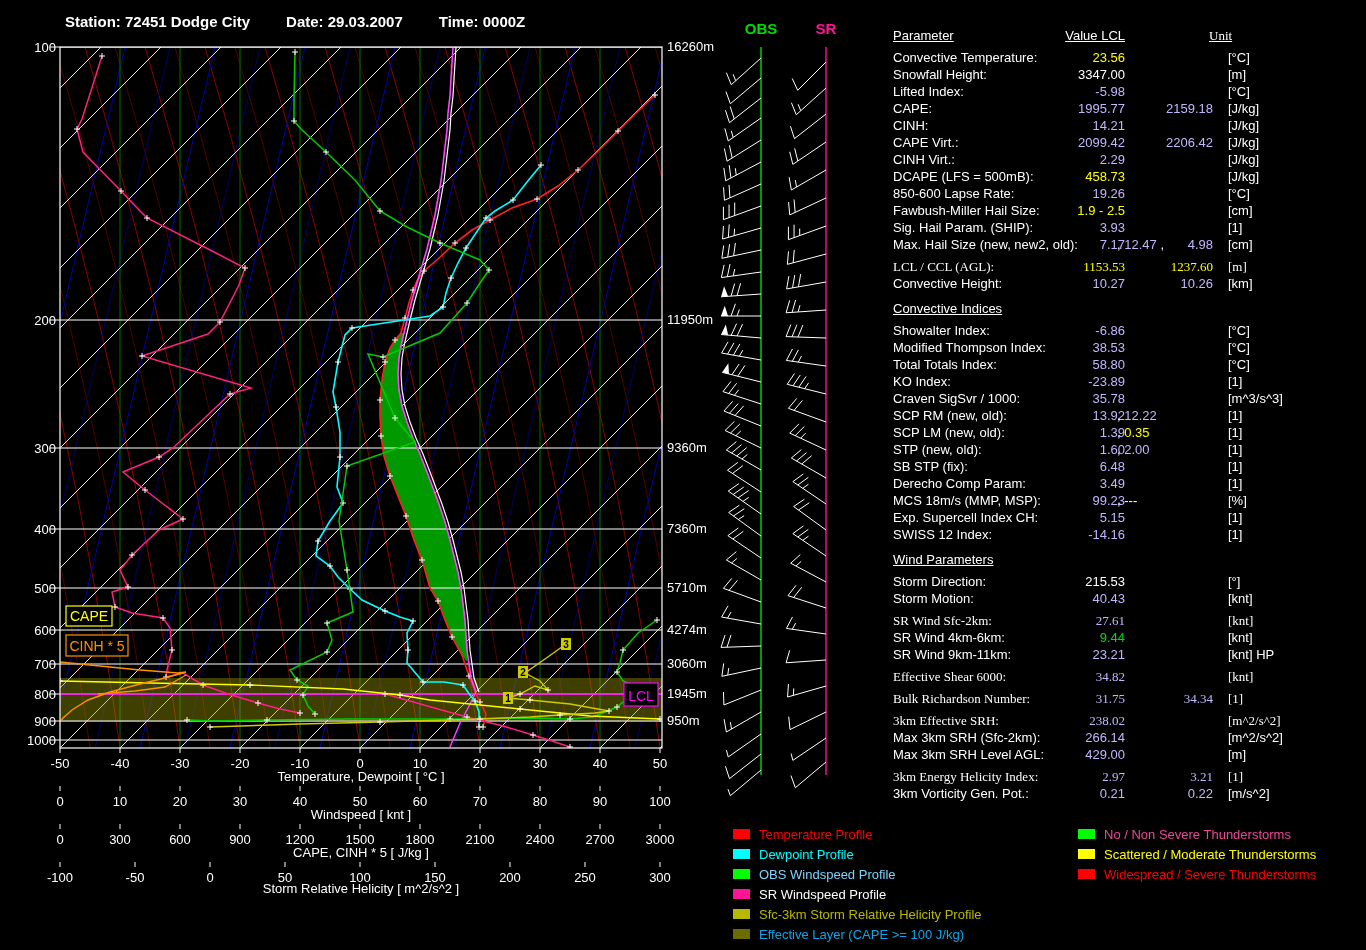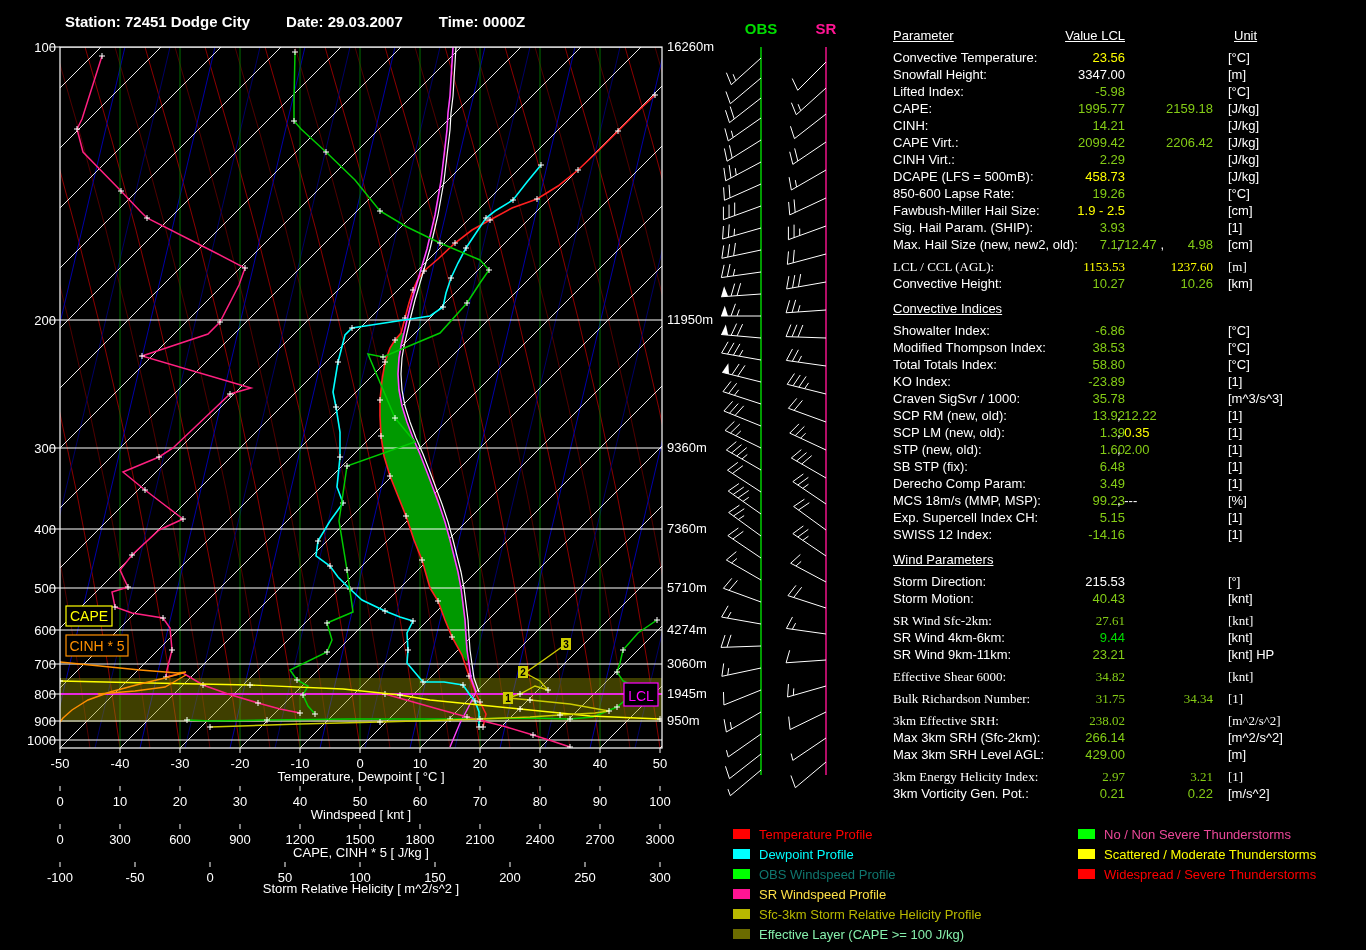--- a/index.html
+++ b/index.html
@@ -8,30 +8,30 @@
   #title-bar{position:absolute;left:65px;top:13px;color:#fff;font-size:15px;font-weight:bold;white-space:nowrap;}
   #title-bar span{margin-right:36px;}
   #skewt-svg{position:absolute;left:0;top:0;}
   
   #param-table{position:absolute;left:893px;top:27px;width:470px;color:#fff;font-size:13px;line-height:17px;}
   .tbl-head{position:relative;height:20px;margin-bottom:2px;}
   .tbl-head span{text-decoration:underline;}
   .h-param{position:absolute;left:0;text-align:center;}
   .h-lcl{position:absolute;left:0;width:232px;text-align:right;}
   .h-ccl{position:absolute;left:0;width:320px;text-align:right;}
-  .h-unit{position:absolute;left:341px;}
+  .h-unit{position:absolute;left:316px;font-family:Liberation Serif, serif;}
   .sec-header{margin-top:8px;height:22px;text-decoration:underline;white-space:nowrap;}
   .p-row{position:relative;height:17px;white-space:nowrap;}
   .p-row.gap{margin-top:5px;font-family:Liberation Serif, serif;}
   .p-lbl{position:absolute;left:0;}
   .p-v1{position:absolute;left:0;width:232px;text-align:right;}
   .p-after{position:absolute;left:224px;}
   .p-v2{position:absolute;left:0;width:320px;text-align:right;}
   .p-unit{position:absolute;left:335px;}
-  .c-r{color:#84cc16;} .c-y{color:#ffff00;} .c-g{color:#00dd00;} .c-w{color:#ffffff;}
+  .c-r{color:#c4b5fd;} .c-y{color:#ffff00;} .c-g{color:#00dd00;} .c-w{color:#ffffff;}
   
   .legend{position:absolute;font-size:13px;}
   #legend-left{left:733px;top:824px;}
   #legend-right{left:1078px;top:824px;}
   .leg-row{display:flex;align-items:center;height:20px;white-space:nowrap;}
   .leg-swatch{width:17px;height:10px;margin-right:9px;display:inline-block;}
 </style>
 </head>
 <body>
 
@@ -937,33 +937,33 @@
       <div class="leg-row">
         <span class="leg-swatch" style="background: rgb(255, 0, 0);"></span>
         <span style="color: rgb(255, 0, 0);">Temperature Profile</span>
       </div>
       <div class="leg-row">
         <span class="leg-swatch" style="background: rgb(0, 255, 255);"></span>
         <span style="color: rgb(0, 255, 255);">Dewpoint Profile</span>
       </div>
       <div class="leg-row">
         <span class="leg-swatch" style="background: rgb(0, 255, 0);"></span>
-        <span style="color: #0f766e;">OBS Windspeed Profile</span>
+        <span style="color: #7dd3fc;">OBS Windspeed Profile</span>
       </div>
       <div class="leg-row">
         <span class="leg-swatch" style="background: rgb(255, 20, 147);"></span>
-        <span style="color: #fde047;">SR Windspeed Profile</span>
+        <span style="color: #ffffff;">SR Windspeed Profile</span>
       </div>
       <div class="leg-row">
         <span class="leg-swatch" style="background: rgb(184, 184, 0);"></span>
         <span style="color: rgb(184, 184, 0);">Sfc-3km Storm Relative Helicity Profile</span>
       </div>
       <div class="leg-row">
         <span class="leg-swatch" style="background: rgb(107, 107, 0);"></span>
-        <span style="color: #86efac;">Effective Layer (CAPE &gt;= 100 J/kg)</span>
+        <span style="color: #0ea5e9;">Effective Layer (CAPE &gt;= 100 J/kg)</span>
       </div>
     </div>
   <div id="legend-right" class="legend">
       <div class="leg-row">
         <span class="leg-swatch" style="background: rgb(0, 255, 0);"></span>
         <span style="color: #ec4899;">No / Non Severe Thunderstorms</span>
       </div>
       <div class="leg-row">
         <span class="leg-swatch" style="background: rgb(255, 255, 0);"></span>
         <span style="color: rgb(255, 255, 0);">Scattered / Moderate Thunderstorms</span>

